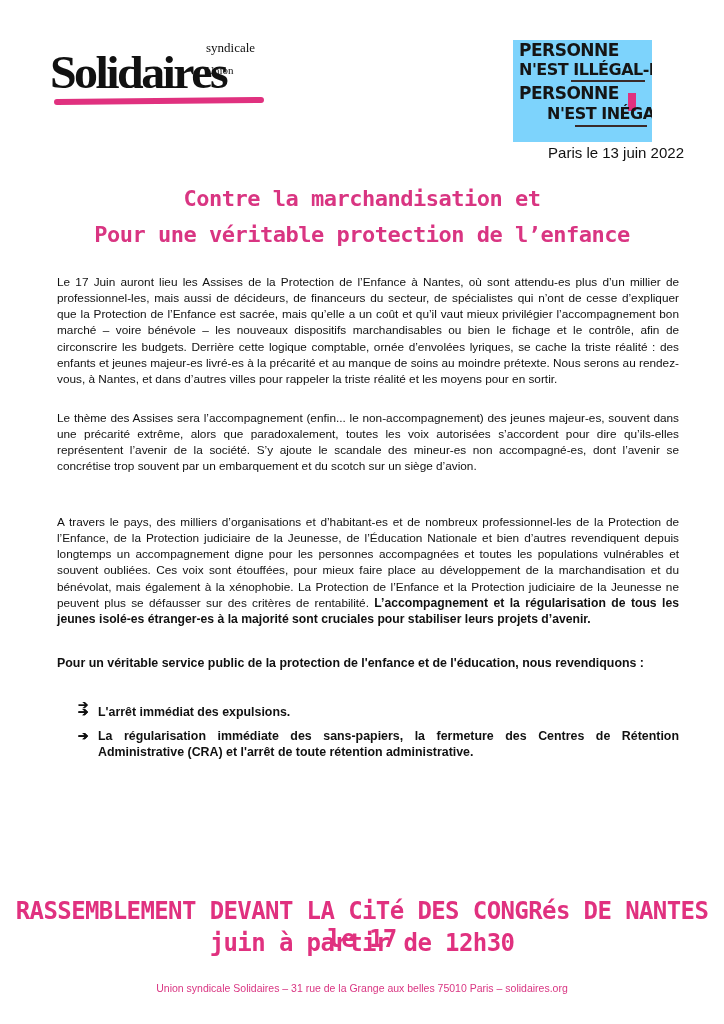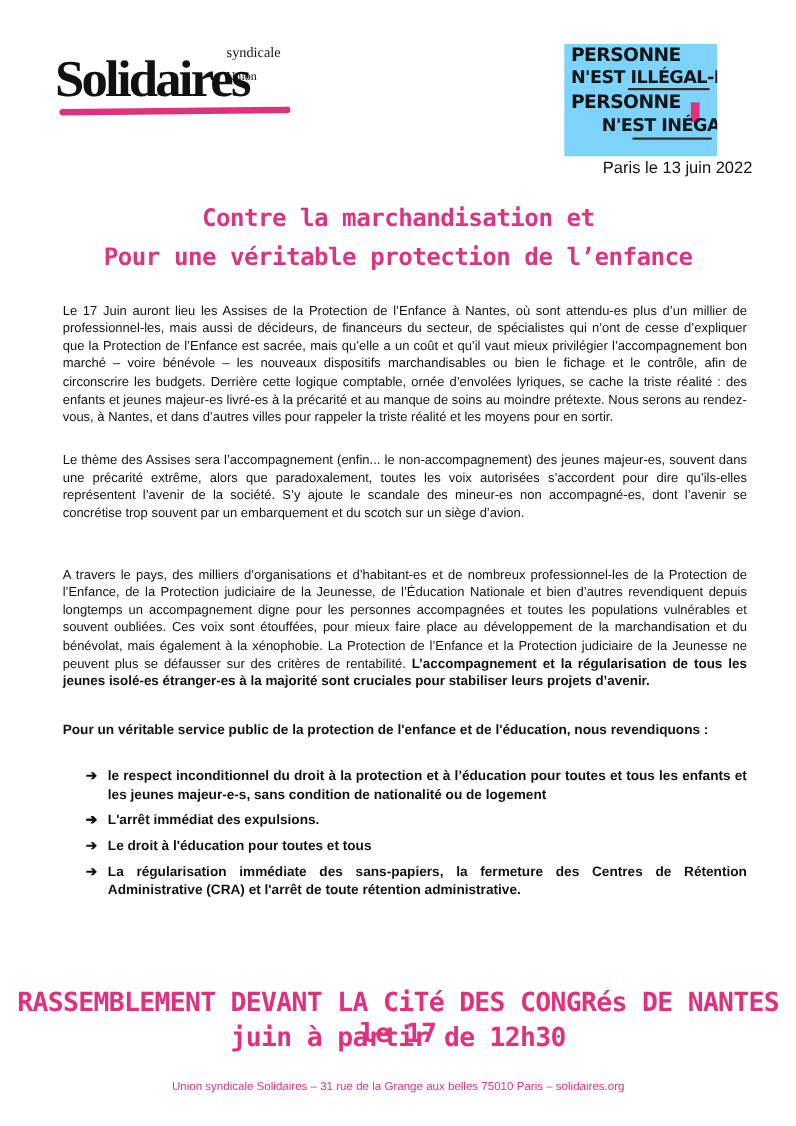--- a/index.html
+++ b/index.html
@@ -70,23 +70,23 @@
 <div class="title t1">Contre la marchandisation et</div>
 <div class="title t2">Pour une véritable protection de l’enfance</div>
 
 <p class="body-text p1">Le 17 Juin auront lieu les Assises de la Protection de l’Enfance à Nantes, où sont attendu-es plus d’un millier de professionnel-les, mais aussi de décideurs, de financeurs du secteur, de spécialistes qui n’ont de cesse d’expliquer que la Protection de l’Enfance est sacrée, mais qu’elle a un coût et qu’il vaut mieux privilégier l’accompagnement bon marché – voire bénévole – les nouveaux dispositifs marchandisables ou bien le fichage et le contrôle, afin de circonscrire les budgets. Derrière cette logique comptable, ornée d’envolées lyriques, se cache la triste réalité : des enfants et jeunes majeur-es livré-es à la précarité et au manque de soins au moindre prétexte. Nous serons au rendez-vous, à Nantes, et dans d’autres villes pour rappeler la triste réalité et les moyens pour en sortir.</p>
 <p class="body-text p2">Le thème des Assises sera l’accompagnement (enfin... le non-accompagnement) des jeunes majeur-es, souvent dans une précarité extrême, alors que paradoxalement, toutes les voix autorisées s’accordent pour dire qu’ils-elles représentent l’avenir de la société. S’y ajoute le scandale des mineur-es non accompagné-es, dont l’avenir se concrétise trop souvent par un embarquement et du scotch sur un siège d’avion.</p>
 <p class="body-text p3"><span>A travers le pays, des milliers d’organisations et d’habitant-es et de nombreux professionnel-les de la Protection de l’Enfance, de la Protection judiciaire de la Jeunesse, de l’Éducation Nationale et bien d’autres revendiquent depuis longtemps un accompagnement digne pour les personnes accompagnées et toutes les populations vulnérables et souvent oubliées. Ces voix sont étouffées, pour mieux faire place au développement de la marchandisation et du bénévolat, mais également à la xénophobie. La Protection de l’Enfance et la Protection judiciaire de la Jeunesse ne peuvent plus se défausser sur des critères de rentabilité. </span><span class="bold">L’accompagnement et la régularisation de tous les jeunes isolé-es étranger-es à la majorité sont cruciales pour stabiliser leurs projets d’avenir.</span></p>
 
 <div class="demands-intro">Pour un véritable service public de la protection de l'enfance et de l'éducation, nous revendiquons :</div>
 
 <ul class="demands">
-  <li><span class="arrow">➔</span><span>le respect inconditionnel du droit à la protection et à l’éducation pour toutes et tous les enfants et les jeunes majeur-e-s, sans condition de nationalité ou de logement</span></li>
+  <li><span class="arrow">➔</span></li>
   <li><span class="arrow">➔</span></li>
   <li><span class="arrow">➔</span><span>L'arrêt immédiat des expulsions.</span></li>
-  <li><span class="arrow">➔</span><span>Le droit à l'éducation pour toutes et tous</span></li>
+  <li><span class="arrow">➔</span></li>
   <li><span class="arrow">➔</span><span>La régularisation immédiate des sans-papiers, la fermeture des Centres de Rétention Administrative (CRA) et l'arrêt de toute rétention administrative.</span></li>
 </ul>
 
 <div class="rally r1">RASSEMBLEMENT DEVANT LA CiTé DES CONGRés DE NANTES le 17</div>
 <div class="rally r2">juin à partir de 12h30</div>
 
 <div class="footer">Union syndicale Solidaires – 31 rue de la Grange aux belles 75010 Paris – solidaires.org</div>
 
 </body></html>

